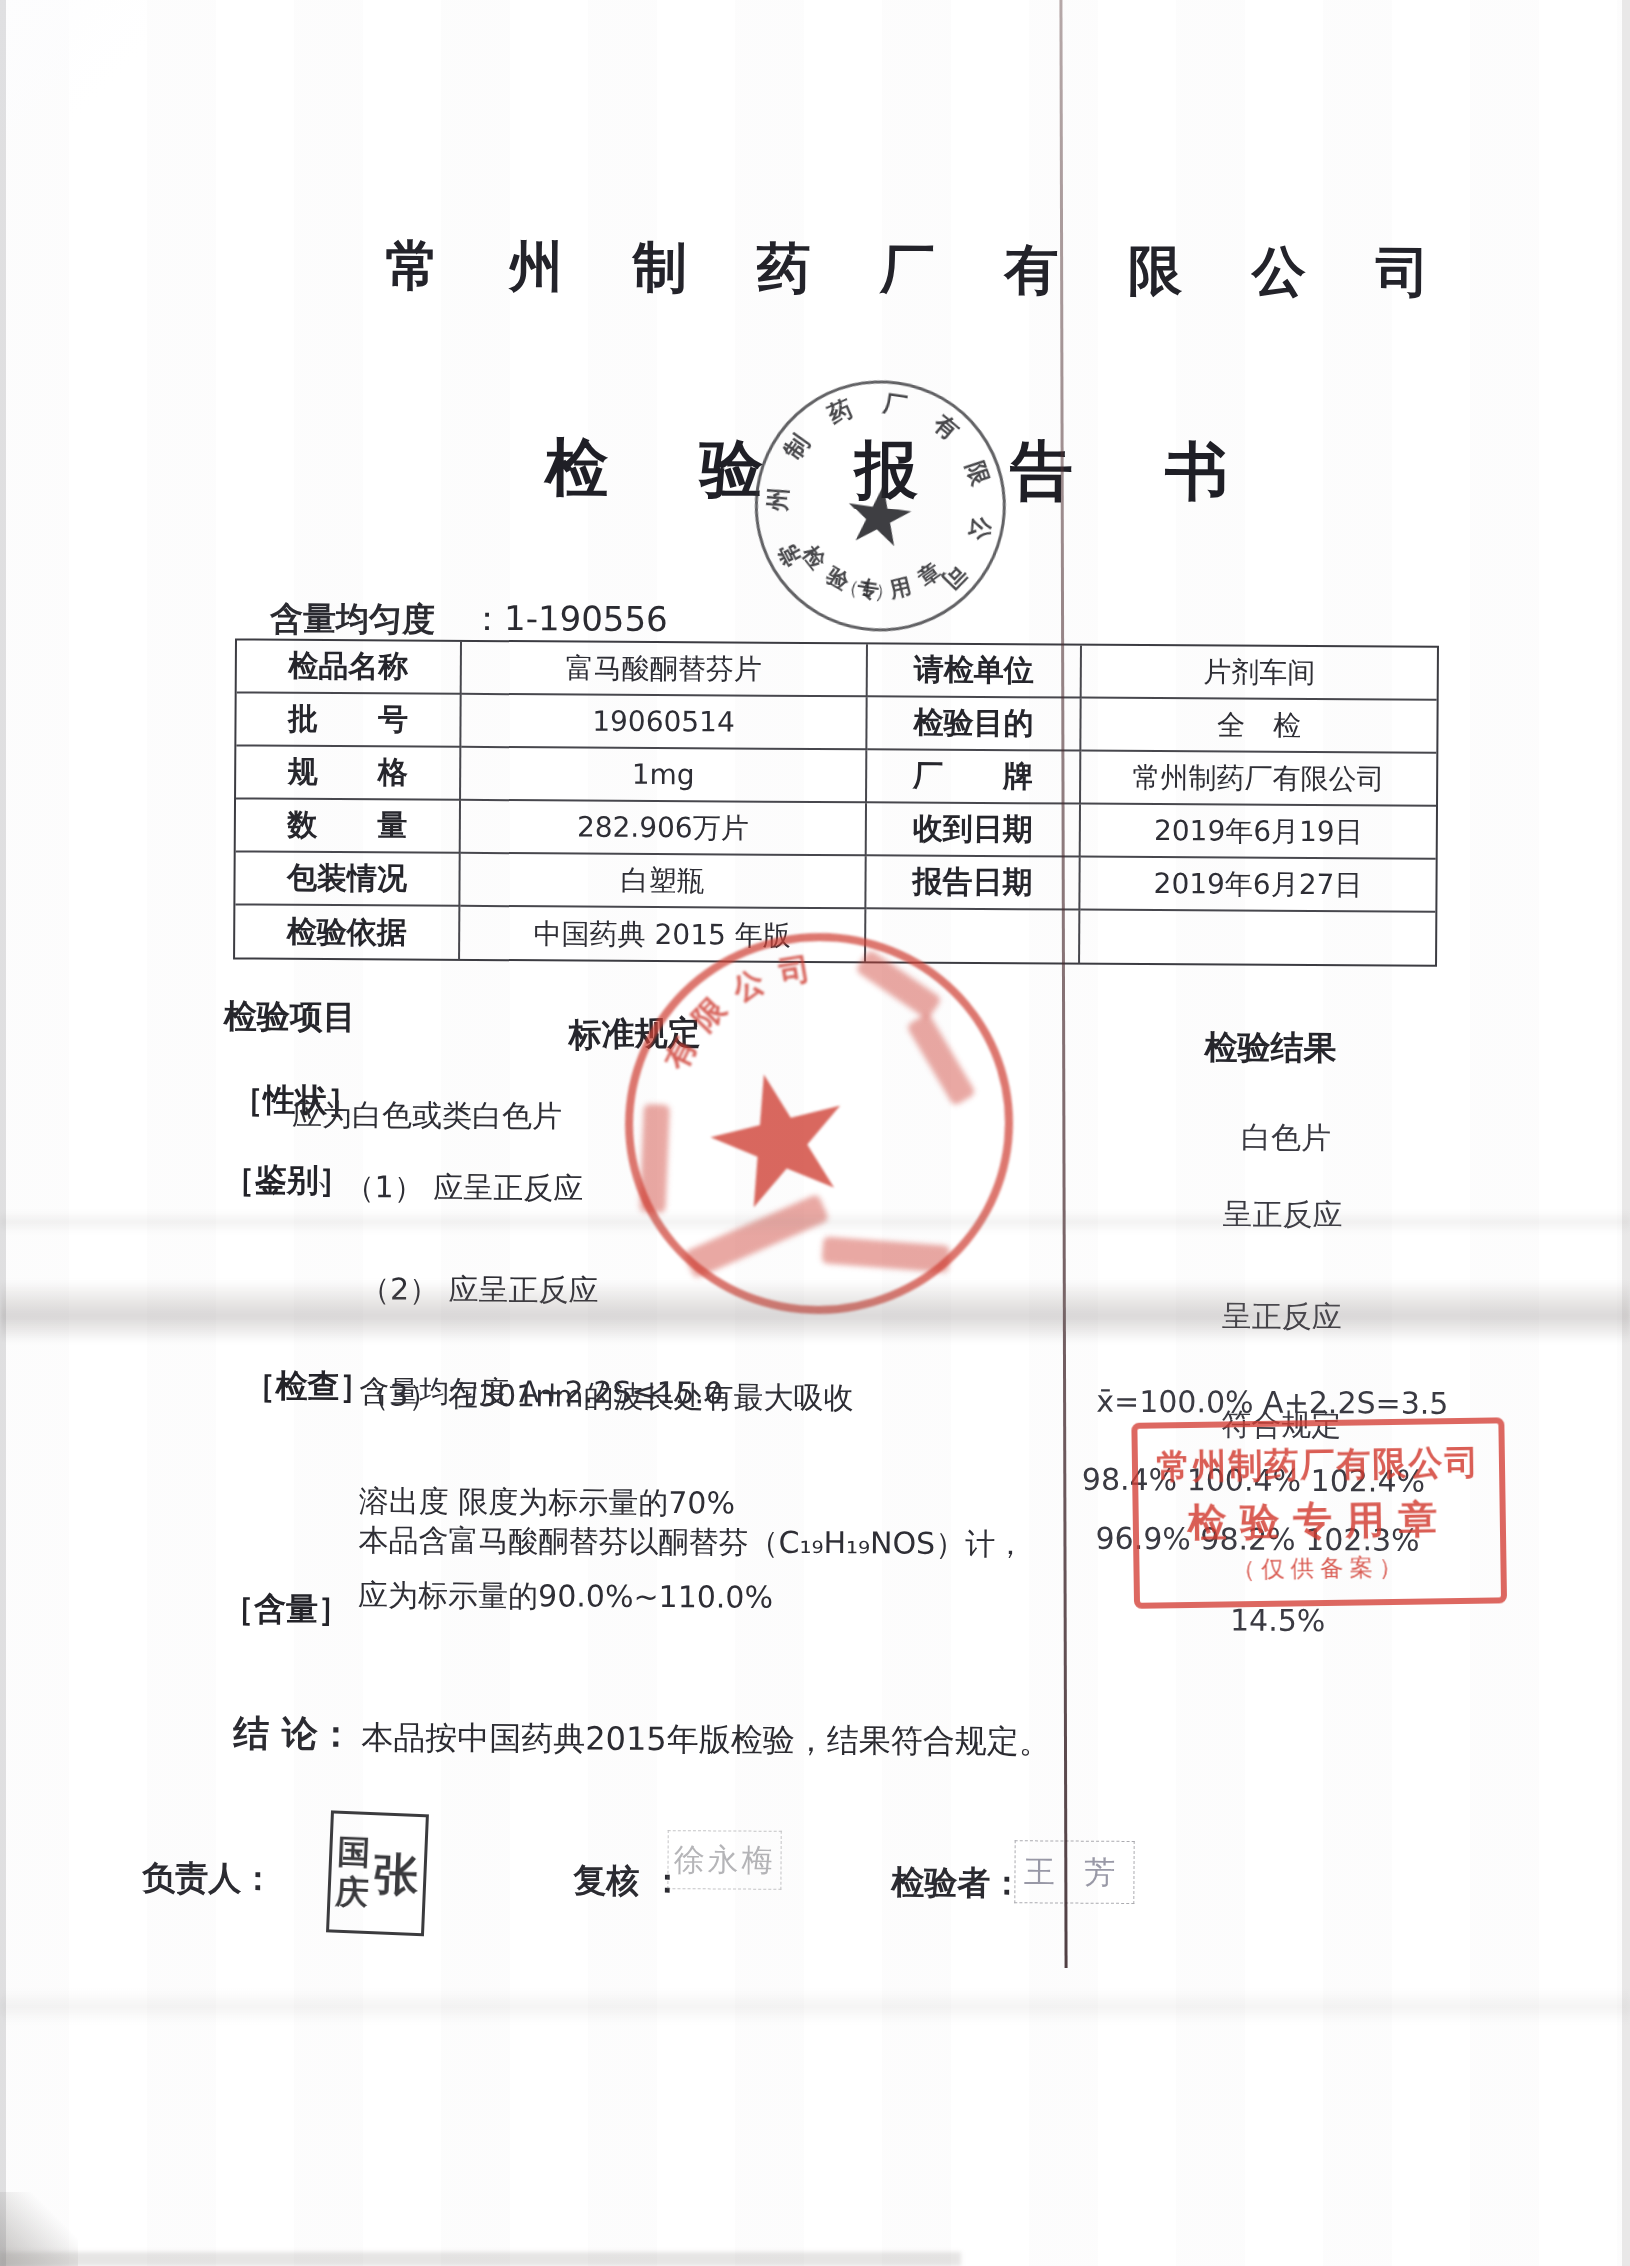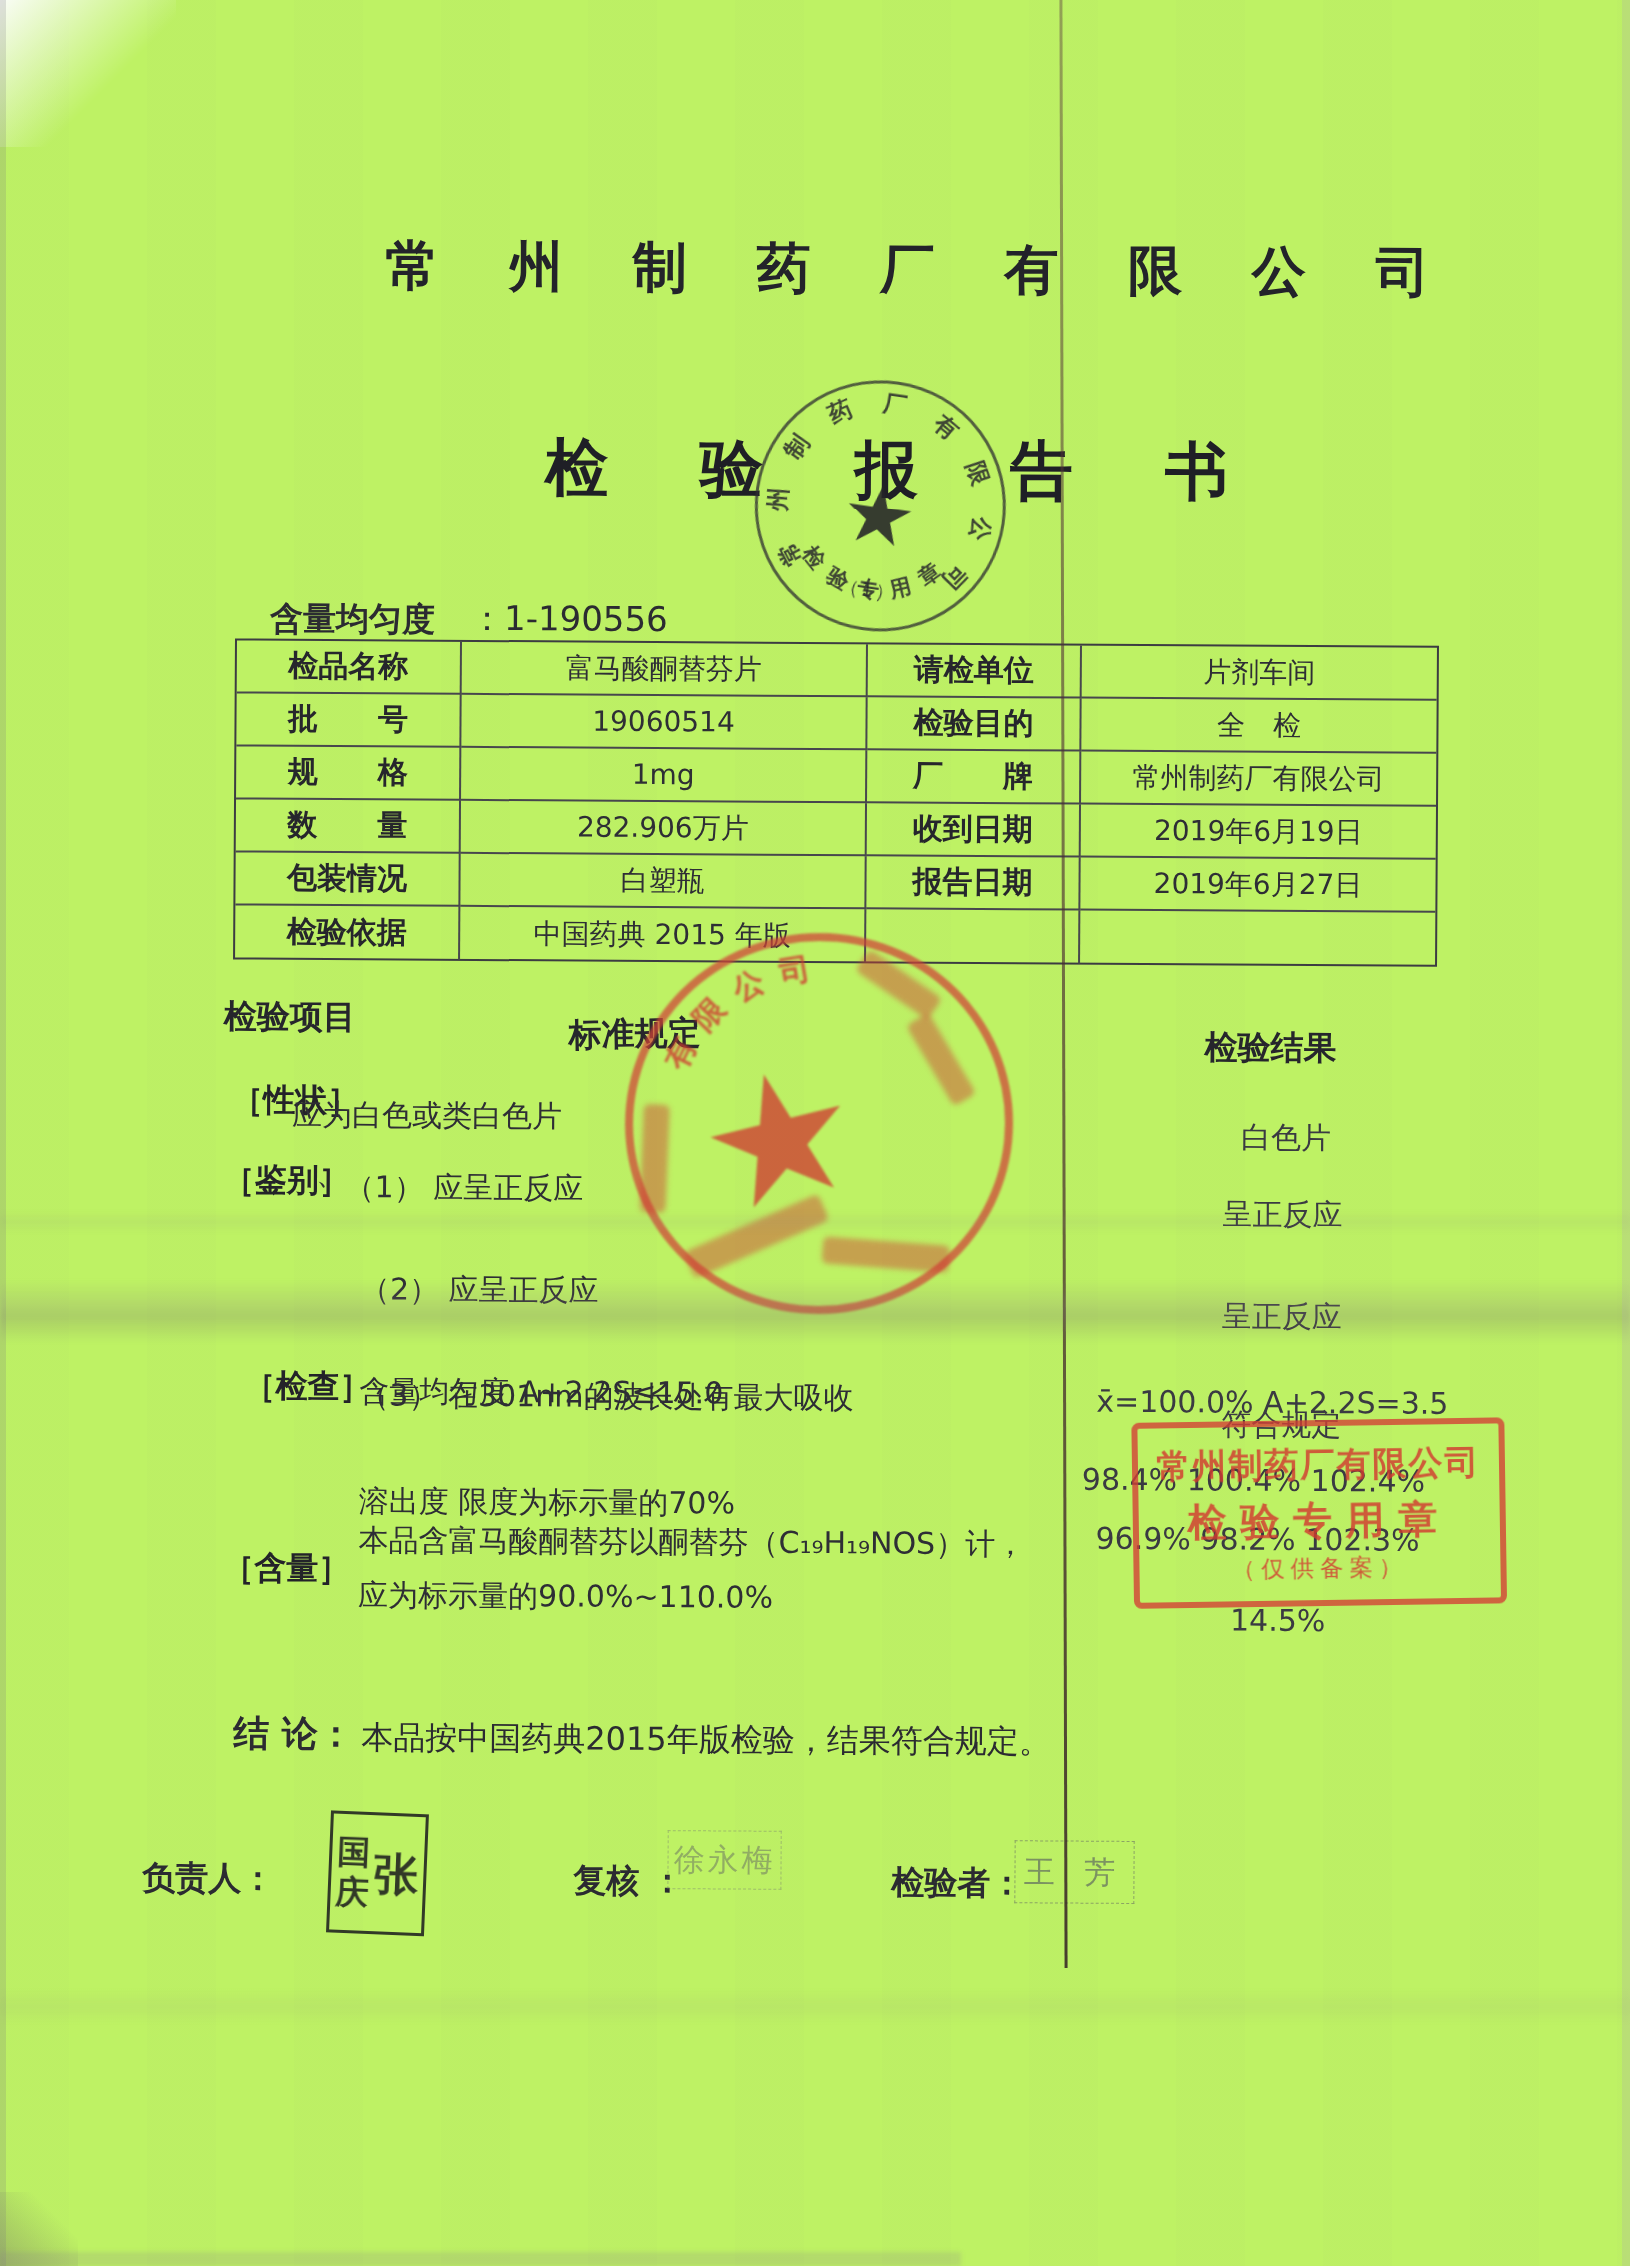--- a/index.html
+++ b/index.html
@@ -1,17 +1,17 @@
 <!DOCTYPE html>
 <html><head>
 <meta charset="utf-8">
 <style>
   html,body{margin:0;padding:0;width:1631px;height:2266px;overflow:hidden;
     background:#e8e7e5;font-family:"DejaVu Sans","Liberation Sans",sans-serif;}
-  .page{position:absolute;inset:0;background:#bef264;overflow:hidden;}
+  .page{position:absolute;inset:0;background:#ffffff;overflow:hidden;}
   .banding{position:absolute;inset:0;
     background:repeating-linear-gradient(90deg,rgba(120,115,125,.02) 0 69px,rgba(255,255,255,0) 69px 147px);}
   .content{position:absolute;inset:0;transform:rotate(.35deg);color:#2b2b31;}
   .abs{position:absolute;white-space:nowrap;}
   
   .company-title{font-size:54px;letter-spacing:25.5px;color:#23232a;font-weight:700;}
   .report-title{font-size:63px;letter-spacing:35px;color:#1f1f26;font-weight:700;}
   
   .lbl34{font-size:33px;font-weight:700;}
   .val34{font-size:34px;}
@@ -175,21 +175,21 @@
     <div class="abs std" style="left:361px;top:1378px;">（3） 在301nm的波长处有最大吸收</div>
     <div class="abs res" style="left:1223px;top:1402px;">符合规定</div>
 
     <div class="abs item" style="left:225px;top:1368px;margin-left:20px;">［检查］</div>
     <div class="abs std" style="left:361px;top:1374px;">含量均匀度 A+2.2S≤15.0</div>
     <div class="abs res" style="left:1098px;top:1382px;">x̄=100.0%  A+2.2S=3.5</div>
     <div class="abs std" style="left:361px;top:1484px;">溶出度 限度为标示量的70%</div>
     <div class="abs res" style="left:1084px;top:1460px;">98.4% 100.4% 102.4%</div>
     <div class="abs res" style="left:1098px;top:1519px;">96.9% 98.2% 102.3%</div>
 
-    <div class="abs item" style="left:225px;top:1550px;">［含量］</div>
+    <div class="abs item" style="left:225px;top:1591px;">［含量］</div>
     <div class="abs std" style="left:361px;top:1523px;">本品含富马酸酮替芬以酮替芬（C₁₉H₁₉NOS）计，</div>
     <div class="abs std" style="left:361px;top:1578px;">应为标示量的90.0%~110.0%</div>
     <div class="abs res" style="left:1233px;top:1600px;">14.5%</div>
 
     <div class="round-stamp red-stamp">
       <div>
           <span class="arc-ch" style="transform: rotate(-58deg) translateY(-155px);">有</span>
           <span class="arc-ch" style="transform: rotate(-40deg) translateY(-155px);">限</span>
           <span class="arc-ch" style="transform: rotate(-22deg) translateY(-155px);">公</span>
           <span class="arc-ch" style="transform: rotate(-4deg) translateY(-155px);">司</span>

